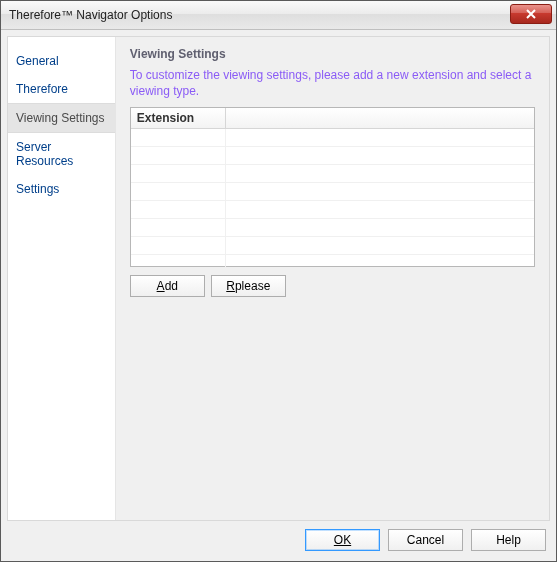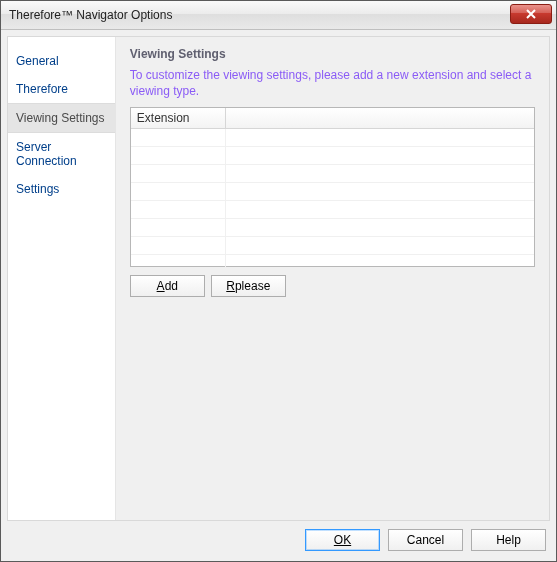--- a/index.html
+++ b/index.html
@@ -102,20 +102,21 @@
     border: 1px solid #b7b7b7;
     background: #fff;
     box-sizing: border-box;
     position: relative;
   }
   .table-header {
     display: flex;
     height: 20px;
     background: linear-gradient(to bottom, #ffffff, #f3f3f3);
     border-bottom: 1px solid #d6d6d6;
+    font-weight: bold;
   }
   .col1 {
     width: 95px;
     border-right: 1px solid #d6d6d6;
     padding: 3px 6px;
     box-sizing: border-box;
     color: #333;
   }
   .col2 {
     flex: 1;
@@ -196,21 +197,21 @@
         <div class="sidebar-item">
           <span>General</span>
         </div>
         <div class="sidebar-item">
           <span>Therefore</span>
         </div>
         <div class="sidebar-item selected">
           <span>Viewing Settings</span>
         </div>
         <div class="sidebar-item">
-          <span>Server Connection</span>
+          <span>Server Resources</span>
         </div>
         <div class="sidebar-item">
           <span>Settings</span>
         </div>
       </div>
 
       <div class="content">
         <div class="section-title">Viewing Settings</div>
         <div class="section-desc">To customize the viewing settings, please add a new extension and select a viewing type.</div>
 

